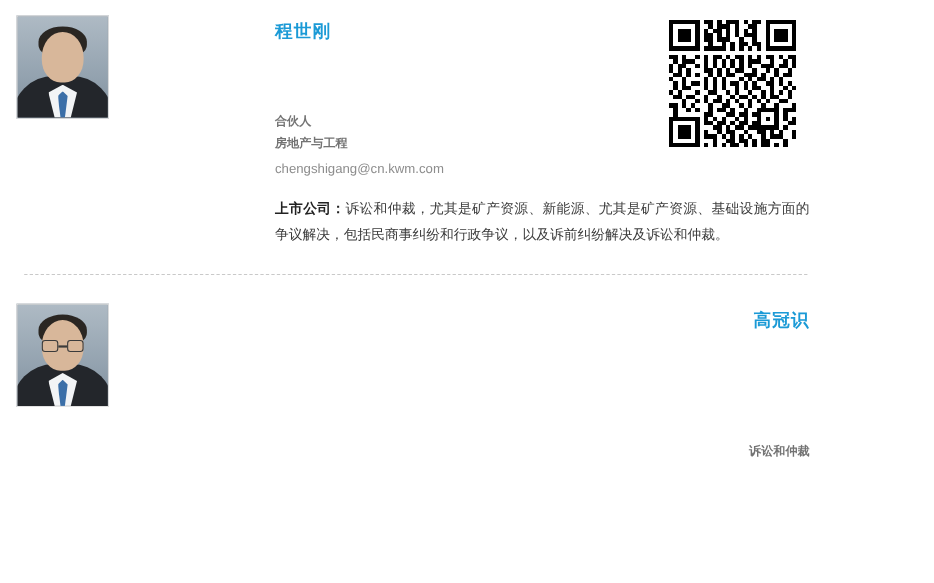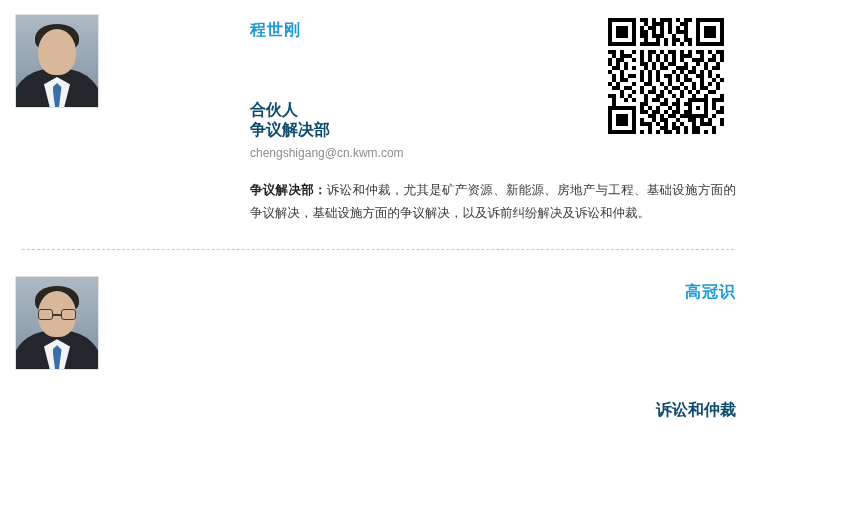--- a/index.html
+++ b/index.html
@@ -138,25 +138,24 @@
     color: #1b9ad6;
     font-size: 16px;
     font-weight: bold;
     letter-spacing: 1px;
     margin: 6px 0 0 0;
     line-height: 1.2;
   }
   .spacer-after-name { height: 62px; }
   .spacer-after-name-2 { height: 100px; }
   .role-line {
-    font-size: 16px;
+    font-size: 11px;
     font-weight: bold;
-    color: #0c4a6e;
+    color: #737373;
     line-height: 20px;
-    font-family: Liberation Mono, monospace;
   }
   .email {
     font-size: 12px;
     color: #8d8d8d;
     line-height: 20px;
     margin-top: 2px;
   }
   .field-block {
     margin-top: 16px;
     font-size: 12.5px;
@@ -205,24 +204,24 @@
         <div class="shirt"></div>
         <div class="tie"></div>
         <div class="hair"></div>
         <div class="head"></div>
       </div>
     </div>
     <div class="text-col">
       <div class="name">程世刚</div>
       <div class="spacer-after-name"></div>
       <div class="role-line">合伙人</div>
-      <div class="role-line">争议解决部</div>
+      <div class="role-line">房地产与工程</div>
       <div class="email">chengshigang@cn.kwm.com</div>
       <div class="field-block">
-        <span class="field-label">争议解决部：</span><span>诉讼和仲裁，尤其是矿产资源、新能源、房地产与工程、基础设施方面的争议解决，基础设施方面的争议解决，以及诉前纠纷解决及诉讼和仲裁。</span>
+        <span class="field-label">上市公司：</span><span>诉讼和仲裁，尤其是矿产资源、新能源、尤其是矿产资源、基础设施方面的争议解决，包括民商事纠纷和行政争议，以及诉前纠纷解决及诉讼和仲裁。</span>
       </div>
     </div>
     <div class="qr">
       <svg width="116" height="116" viewBox="0 0 29 29" shape-rendering="crispEdges">
         <rect width="29" height="29" fill="#ffffff"></rect>
         <g fill="#000000">
 
           <rect x="0" y="0" width="7" height="1"></rect>
             <rect x="0" y="6" width="7" height="1"></rect>
           <rect x="0" y="0" width="1" height="7"></rect>

